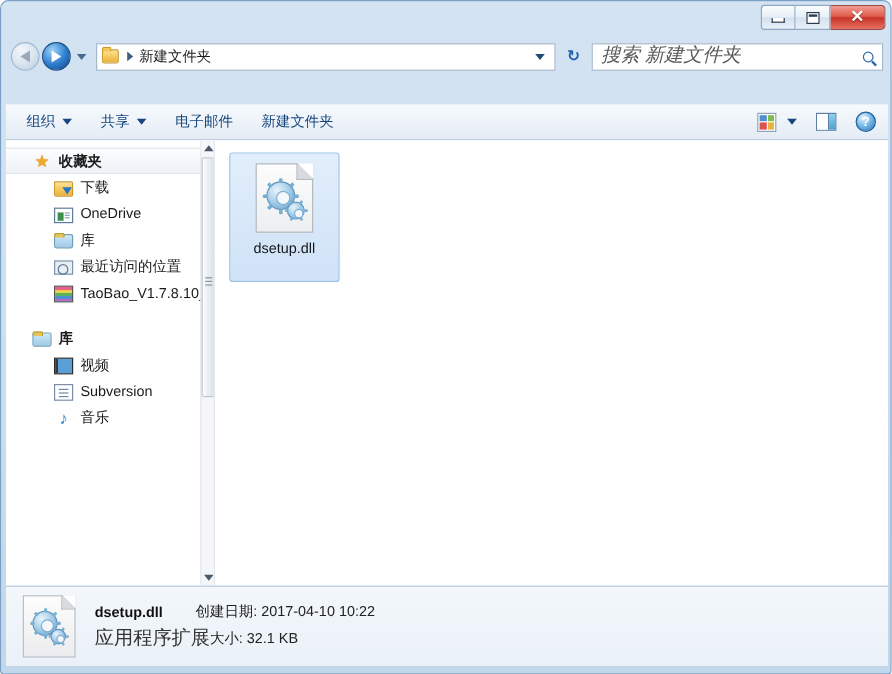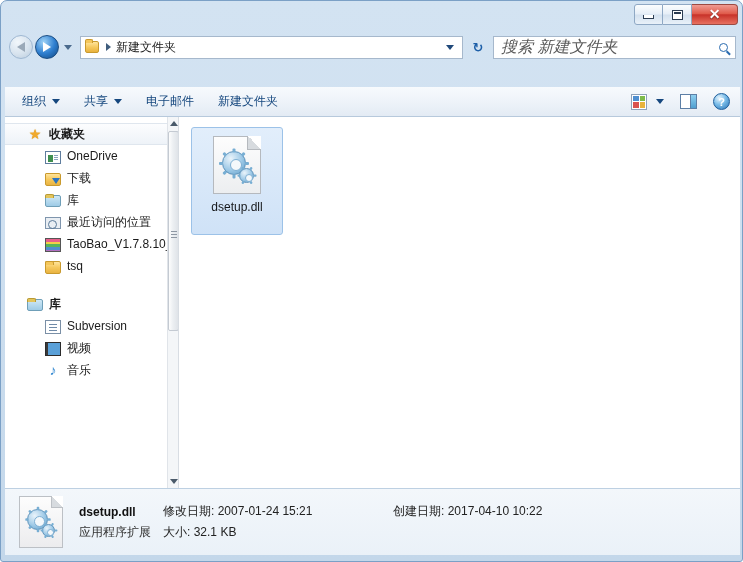--- a/index.html
+++ b/index.html
@@ -377,21 +377,21 @@
     border-left:1px solid #bcc0c5; border-bottom:1px solid #bcc0c5;
   }
   #status-icon .gear-big { width:21px; height:21px; left:7px; top:12px; }
   #status-icon .gear-big:after{ left:6px; top:6px; width:9px; height:9px; }
   #status-icon .gear-sm { width:13px; height:13px; left:22px; top:27px; }
   #status-icon .gear-sm:after{ left:4px; top:4px; width:5px; height:5px; }
 
   #status-text { margin-left: 16px; display:flex; flex-direction:column; gap:4px; }
   .status-line { display:flex; align-items:center; }
   .st-name { font-size:12px; color:#111111; font-weight:bold; min-width: 84px; }
-  .st-type { font-size:12px; color:#333333; min-width: 84px; }
+  .st-type { font-size:16px; color:#333333; min-width: 84px; }
   .st-field { font-size:12px; color:#222222; margin-right: 30px; }
   .st-field.col2 { margin-left: 0; }
   .st-modified { min-width: 200px; }
 </style>
 </head>
 <body>
 
 <div id="window">
 
   <div id="titlebar">
@@ -472,57 +472,53 @@
     <div id="navpane">
       <div id="nav-scrollwrap">
 
         <div class="nav-section">
           <div class="nav-head highlight">
             <span class="nav-ico ico-star">★</span>
             <span>收藏夹</span>
           </div>
 
           <div class="nav-row">
+            <span class="nav-ico ico-download"></span>
+            <span>下载</span>
+          </div>
+          <div class="nav-row">
             <span class="nav-ico ico-onedrive"></span>
             <span>OneDrive</span>
           </div>
           <div class="nav-row">
-            <span class="nav-ico ico-download"></span>
-            <span>下载</span>
-          </div>
-          <div class="nav-row">
             <span class="nav-ico ico-library"></span>
             <span>库</span>
           </div>
           <div class="nav-row">
             <span class="nav-ico ico-recent"></span>
             <span>最近访问的位置</span>
           </div>
           <div class="nav-row">
             <span class="nav-ico ico-taobao"></span>
             <span>TaoBao_V1.7.8.10_</span>
-          </div>
-          <div class="nav-row">
-            <span class="nav-ico ico-folder"></span>
-            <span>tsq</span>
           </div>
         </div>
 
         <div class="nav-section" style="margin-top:16px;">
           <div class="nav-head">
             <span class="nav-ico ico-library"></span>
             <span>库</span>
           </div>
           <div class="nav-row">
+            <span class="nav-ico ico-video"></span>
+            <span>视频</span>
+          </div>
+          <div class="nav-row">
             <span class="nav-ico ico-subversion"></span>
             <span>Subversion</span>
-          </div>
-          <div class="nav-row">
-            <span class="nav-ico ico-video"></span>
-            <span>视频</span>
           </div>
           <div class="nav-row">
             <span class="nav-ico ico-music">♪</span>
             <span>音乐</span>
           </div>
         </div>
 
       </div>
 
       <div id="nav-scrollbar">
@@ -593,24 +589,20 @@
           <i style="transform:rotate(180deg) translate(7px) scale(.7)"></i>
           <i style="transform:rotate(240deg) translate(7px) scale(.7)"></i>
           <i style="transform:rotate(300deg) translate(7px) scale(.7)"></i>
         </span>
       </div>
     </div>
 
     <div id="status-text">
       <div class="status-line">
         <span class="st-name">dsetup.dll</span>
-        <span class="st-field st-modified">
-          <span>修改日期:</span>
-          <span>2007-01-24 15:21</span>
-        </span>
         <span class="st-field col2">
           <span>创建日期:</span>
           <span>2017-04-10 10:22</span>
         </span>
       </div>
       <div class="status-line">
         <span class="st-type">应用程序扩展</span>
         <span class="st-field">
           <span>大小:</span>
           <span>32.1 KB</span>

